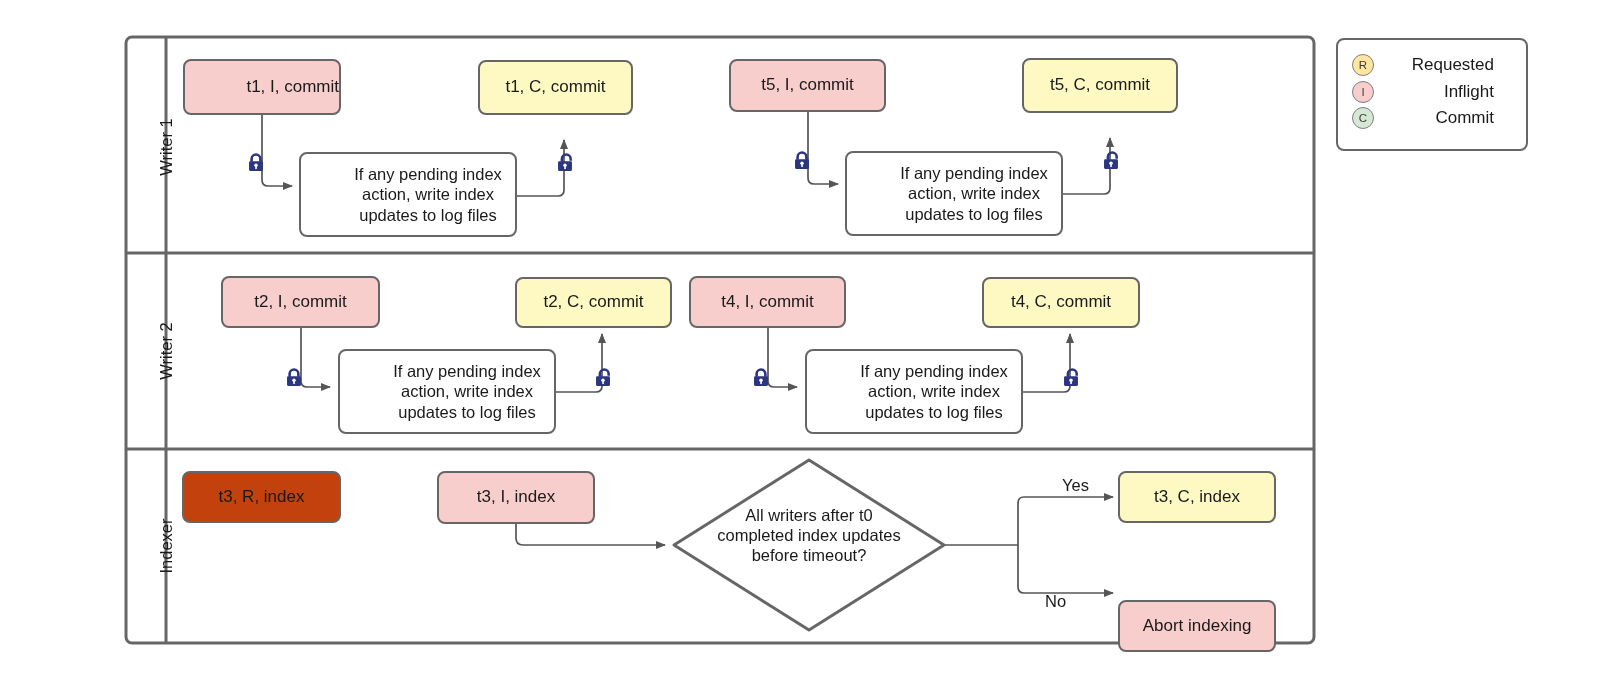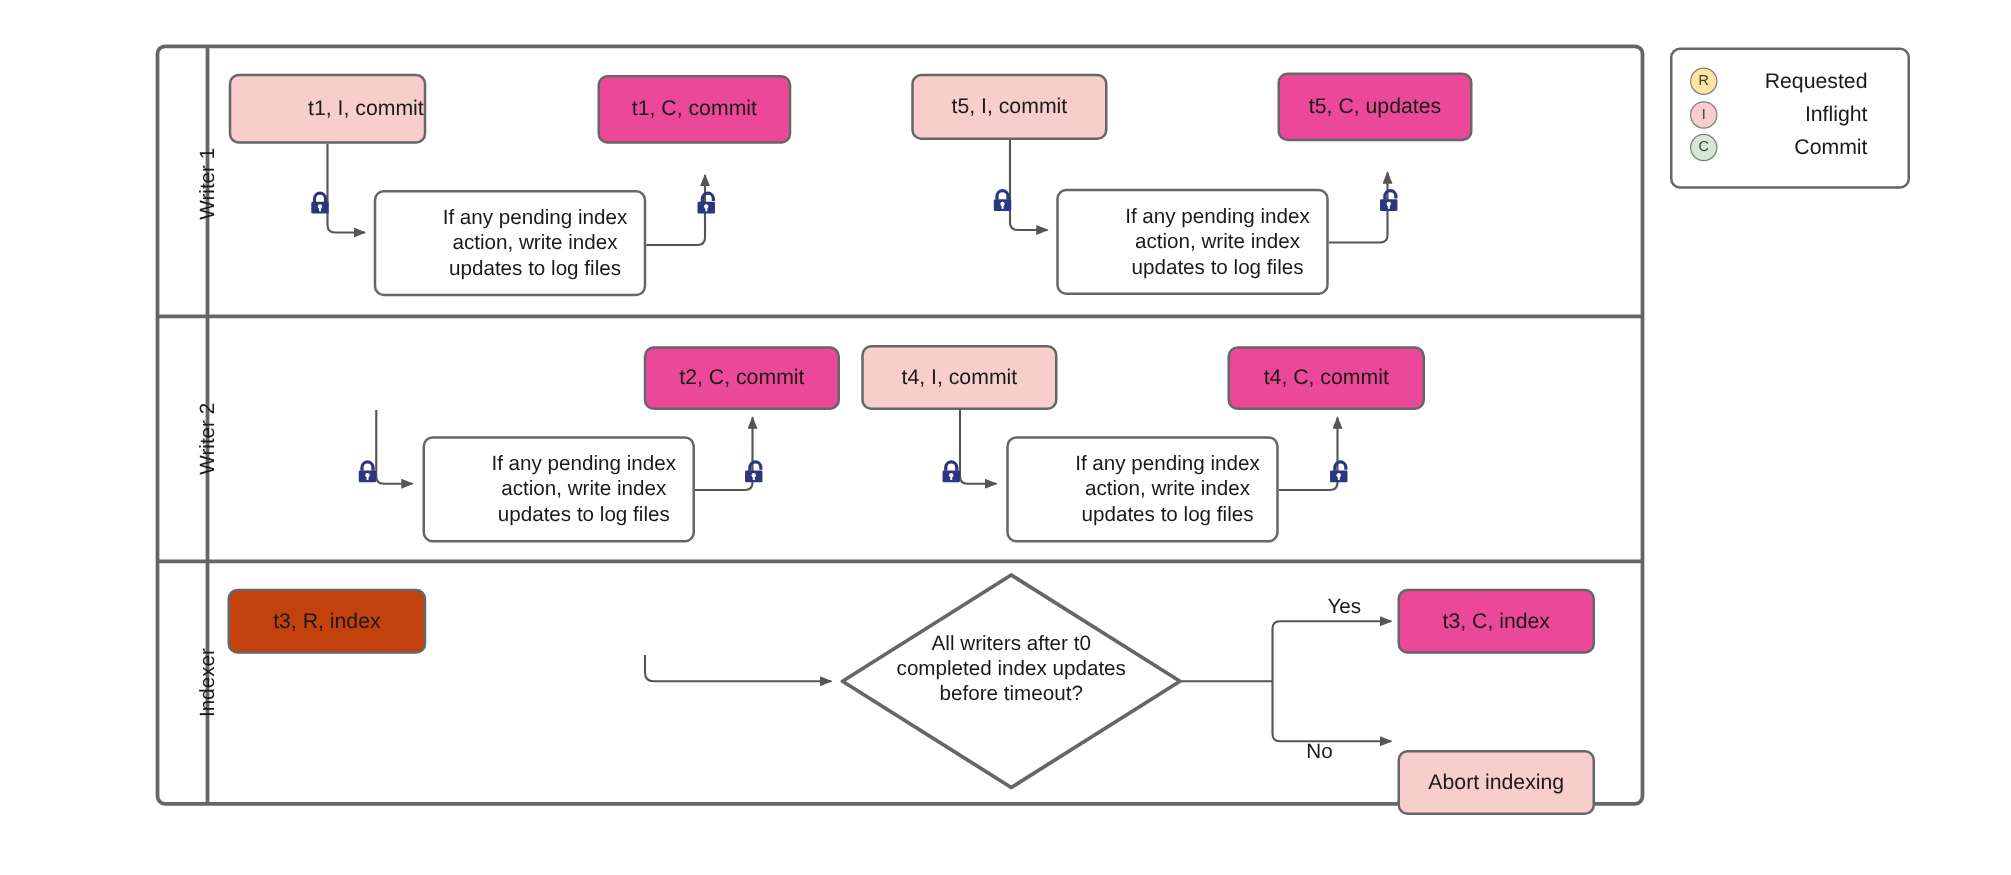--- a/index.html
+++ b/index.html
@@ -35,21 +35,21 @@
     justify-content: center;
     text-align: center;
     border: 2px solid #666666;
     border-radius: 8px;
     color: #1a1a1a;
     line-height: 1.22;
     white-space: pre-line;
   }
   .node-text { display: block; width: 100%; }
   .pink   { background: #f8cecc; }
-  .green  { background: #ec4899; }
+  .green  { background: #fef9c3; }
   .yellow { background: #c2410c; }
   .white  { background: #ffffff; }
   .fs17 { font-size: 17px; }
   .fs16 { font-size: 16.5px; padding-left: 40px; }
   .lane-label {
     position: absolute;
     font-size: 16.5px;
     color: #1a1a1a;
     transform-origin: 50% 50%;
     white-space: nowrap;
@@ -178,28 +178,31 @@
   <div class="htmlbox white fs16" style="left:299px; top:152px; width:218px; height:85px;">
     <span class="node-text">If any pending index
 action, write index
 updates to log files</span>
   </div>
 
   <div class="htmlbox pink fs17" style="left:729px; top:59px; width:157px; height:53px;">
     <span class="node-text">t5, I, commit</span>
   </div>
   <div class="htmlbox green fs17" style="left:1022px; top:58px; width:156px; height:55px;">
-    <span class="node-text">t5, C, updates</span>
+    <span class="node-text">t5, C, commit</span>
   </div>
   <div class="htmlbox white fs16" style="left:845px; top:151px; width:218px; height:85px;">
     <span class="node-text">If any pending index
 action, write index
 updates to log files</span>
   </div>
 
+  <div class="htmlbox pink fs17" style="left:221px; top:276px; width:159px; height:52px;">
+    <span class="node-text">t2, I, commit</span>
+  </div>
   <div class="htmlbox green fs17" style="left:515px; top:277px; width:157px; height:51px;">
     <span class="node-text">t2, C, commit</span>
   </div>
   <div class="htmlbox white fs16" style="left:338px; top:349px; width:218px; height:85px;">
     <span class="node-text">If any pending index
 action, write index
 updates to log files</span>
   </div>
 
   <div class="htmlbox pink fs17" style="left:689px; top:276px; width:157px; height:52px;">
@@ -210,20 +213,23 @@
   </div>
   <div class="htmlbox white fs16" style="left:805px; top:349px; width:218px; height:85px;">
     <span class="node-text">If any pending index
 action, write index
 updates to log files</span>
   </div>
 
   <div class="htmlbox yellow fs17" style="left:182px; top:471px; width:159px; height:52px;">
     <span class="node-text">t3, R, index</span>
   </div>
+  <div class="htmlbox pink fs17" style="left:437px; top:471px; width:158px; height:53px;">
+    <span class="node-text">t3, I, index</span>
+  </div>
 
   <div class="diamond-text" style="left:694px; top:505px; width:230px; height:80px;">
     <span>All writers after t0
 completed index updates
 before timeout?</span>
   </div>
 
   <div class="edge-label" style="left:1040px; top:476px;margin-left:22px;">
     <span>Yes</span>
   </div>

